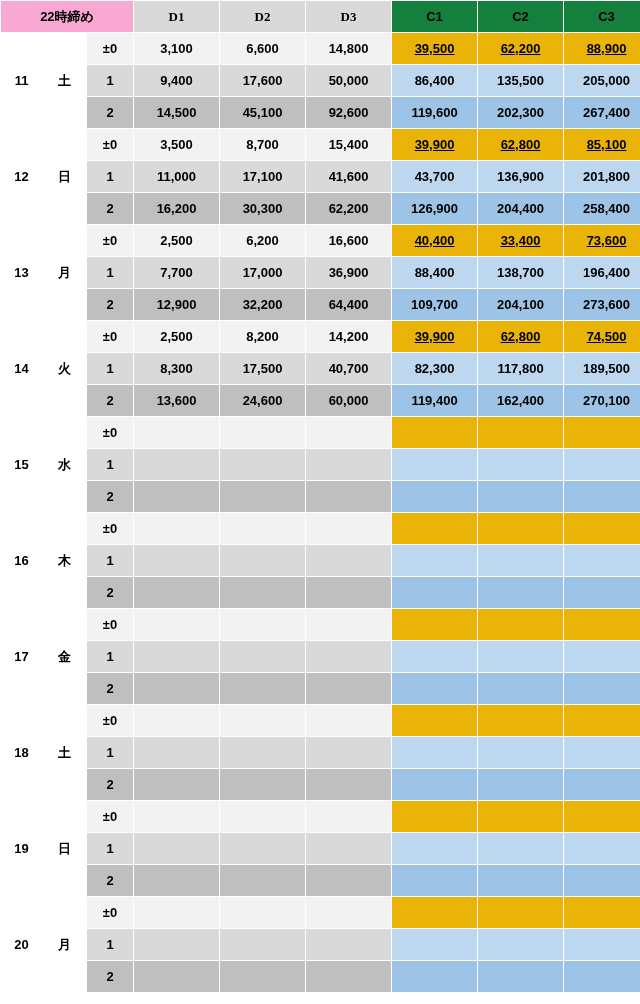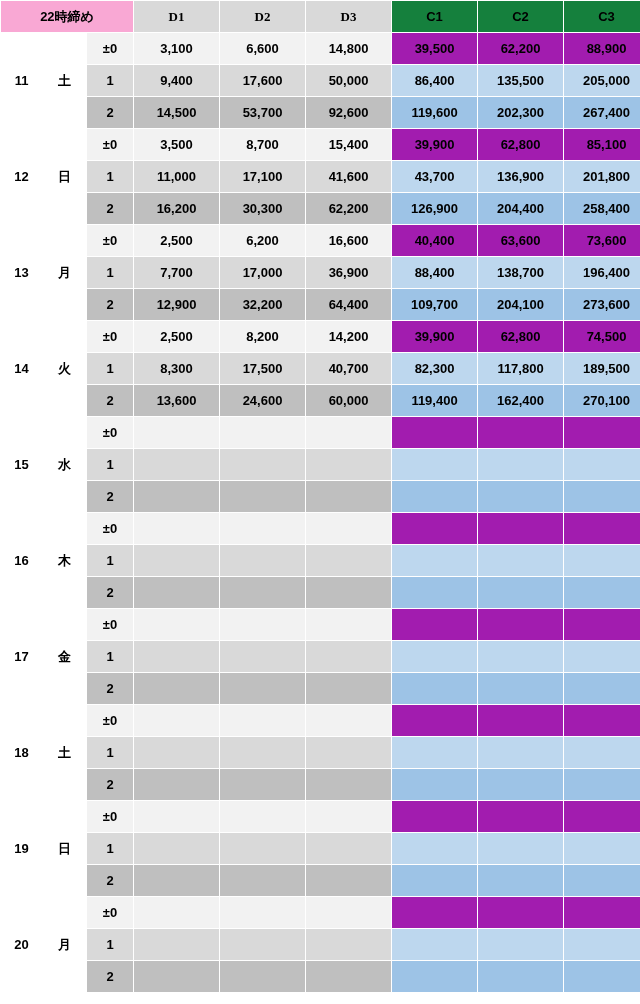--- a/index.html
+++ b/index.html
@@ -72,21 +72,21 @@
   .lvl0 { background: #f2f2f2; }
   .lvl1 { background: #d9d9d9; }
   .lvl2 { background: #bfbfbf; }
 
   
   .d0 { background: #f2f2f2; }
   .d1 { background: #d9d9d9; }
   .d2 { background: #bfbfbf; }
 
   
-  .cc0 { background: #a21caf; }
+  .cc0 { background: #eab308; text-decoration: underline; }
   .cc1 { background: #bdd7ee; }
   .cc2 { background: #9dc3e6; }
 
   tr.r0 td { height: 31px; }
   tr.r1 td { height: 31px; }
   tr.r2 td { height: 31px; }
 </style>
 </head>
 <body>
 
@@ -130,21 +130,21 @@
         <td class="d1">9,400</td>
         <td class="d1">17,600</td>
         <td class="d1">50,000</td>
         <td class="cc1">86,400</td>
         <td class="cc1">135,500</td>
         <td class="cc1">205,000</td>
       </tr>
       <tr class="r2">
         <td class="lvl2">2</td>
         <td class="d2">14,500</td>
-        <td class="d2">53,700</td>
+        <td class="d2">45,100</td>
         <td class="d2">92,600</td>
         <td class="cc2">119,600</td>
         <td class="cc2">202,300</td>
         <td class="cc2">267,400</td>
       </tr>
       <tr class="r0">
         <td class="daycell" rowspan="3">12</td>
         <td class="wdaycell" rowspan="3">日</td>
         <td class="lvl0">±0</td>
         <td class="d0">3,500</td>
@@ -173,21 +173,21 @@
         <td class="cc2">258,400</td>
       </tr>
       <tr class="r0">
         <td class="daycell" rowspan="3">13</td>
         <td class="wdaycell" rowspan="3">月</td>
         <td class="lvl0">±0</td>
         <td class="d0">2,500</td>
         <td class="d0">6,200</td>
         <td class="d0">16,600</td>
         <td class="cc0">40,400</td>
-        <td class="cc0">63,600</td>
+        <td class="cc0">33,400</td>
         <td class="cc0">73,600</td>
       </tr>
       <tr class="r1">
         <td class="lvl1">1</td>
         <td class="d1">7,700</td>
         <td class="d1">17,000</td>
         <td class="d1">36,900</td>
         <td class="cc1">88,400</td>
         <td class="cc1">138,700</td>
         <td class="cc1">196,400</td>

